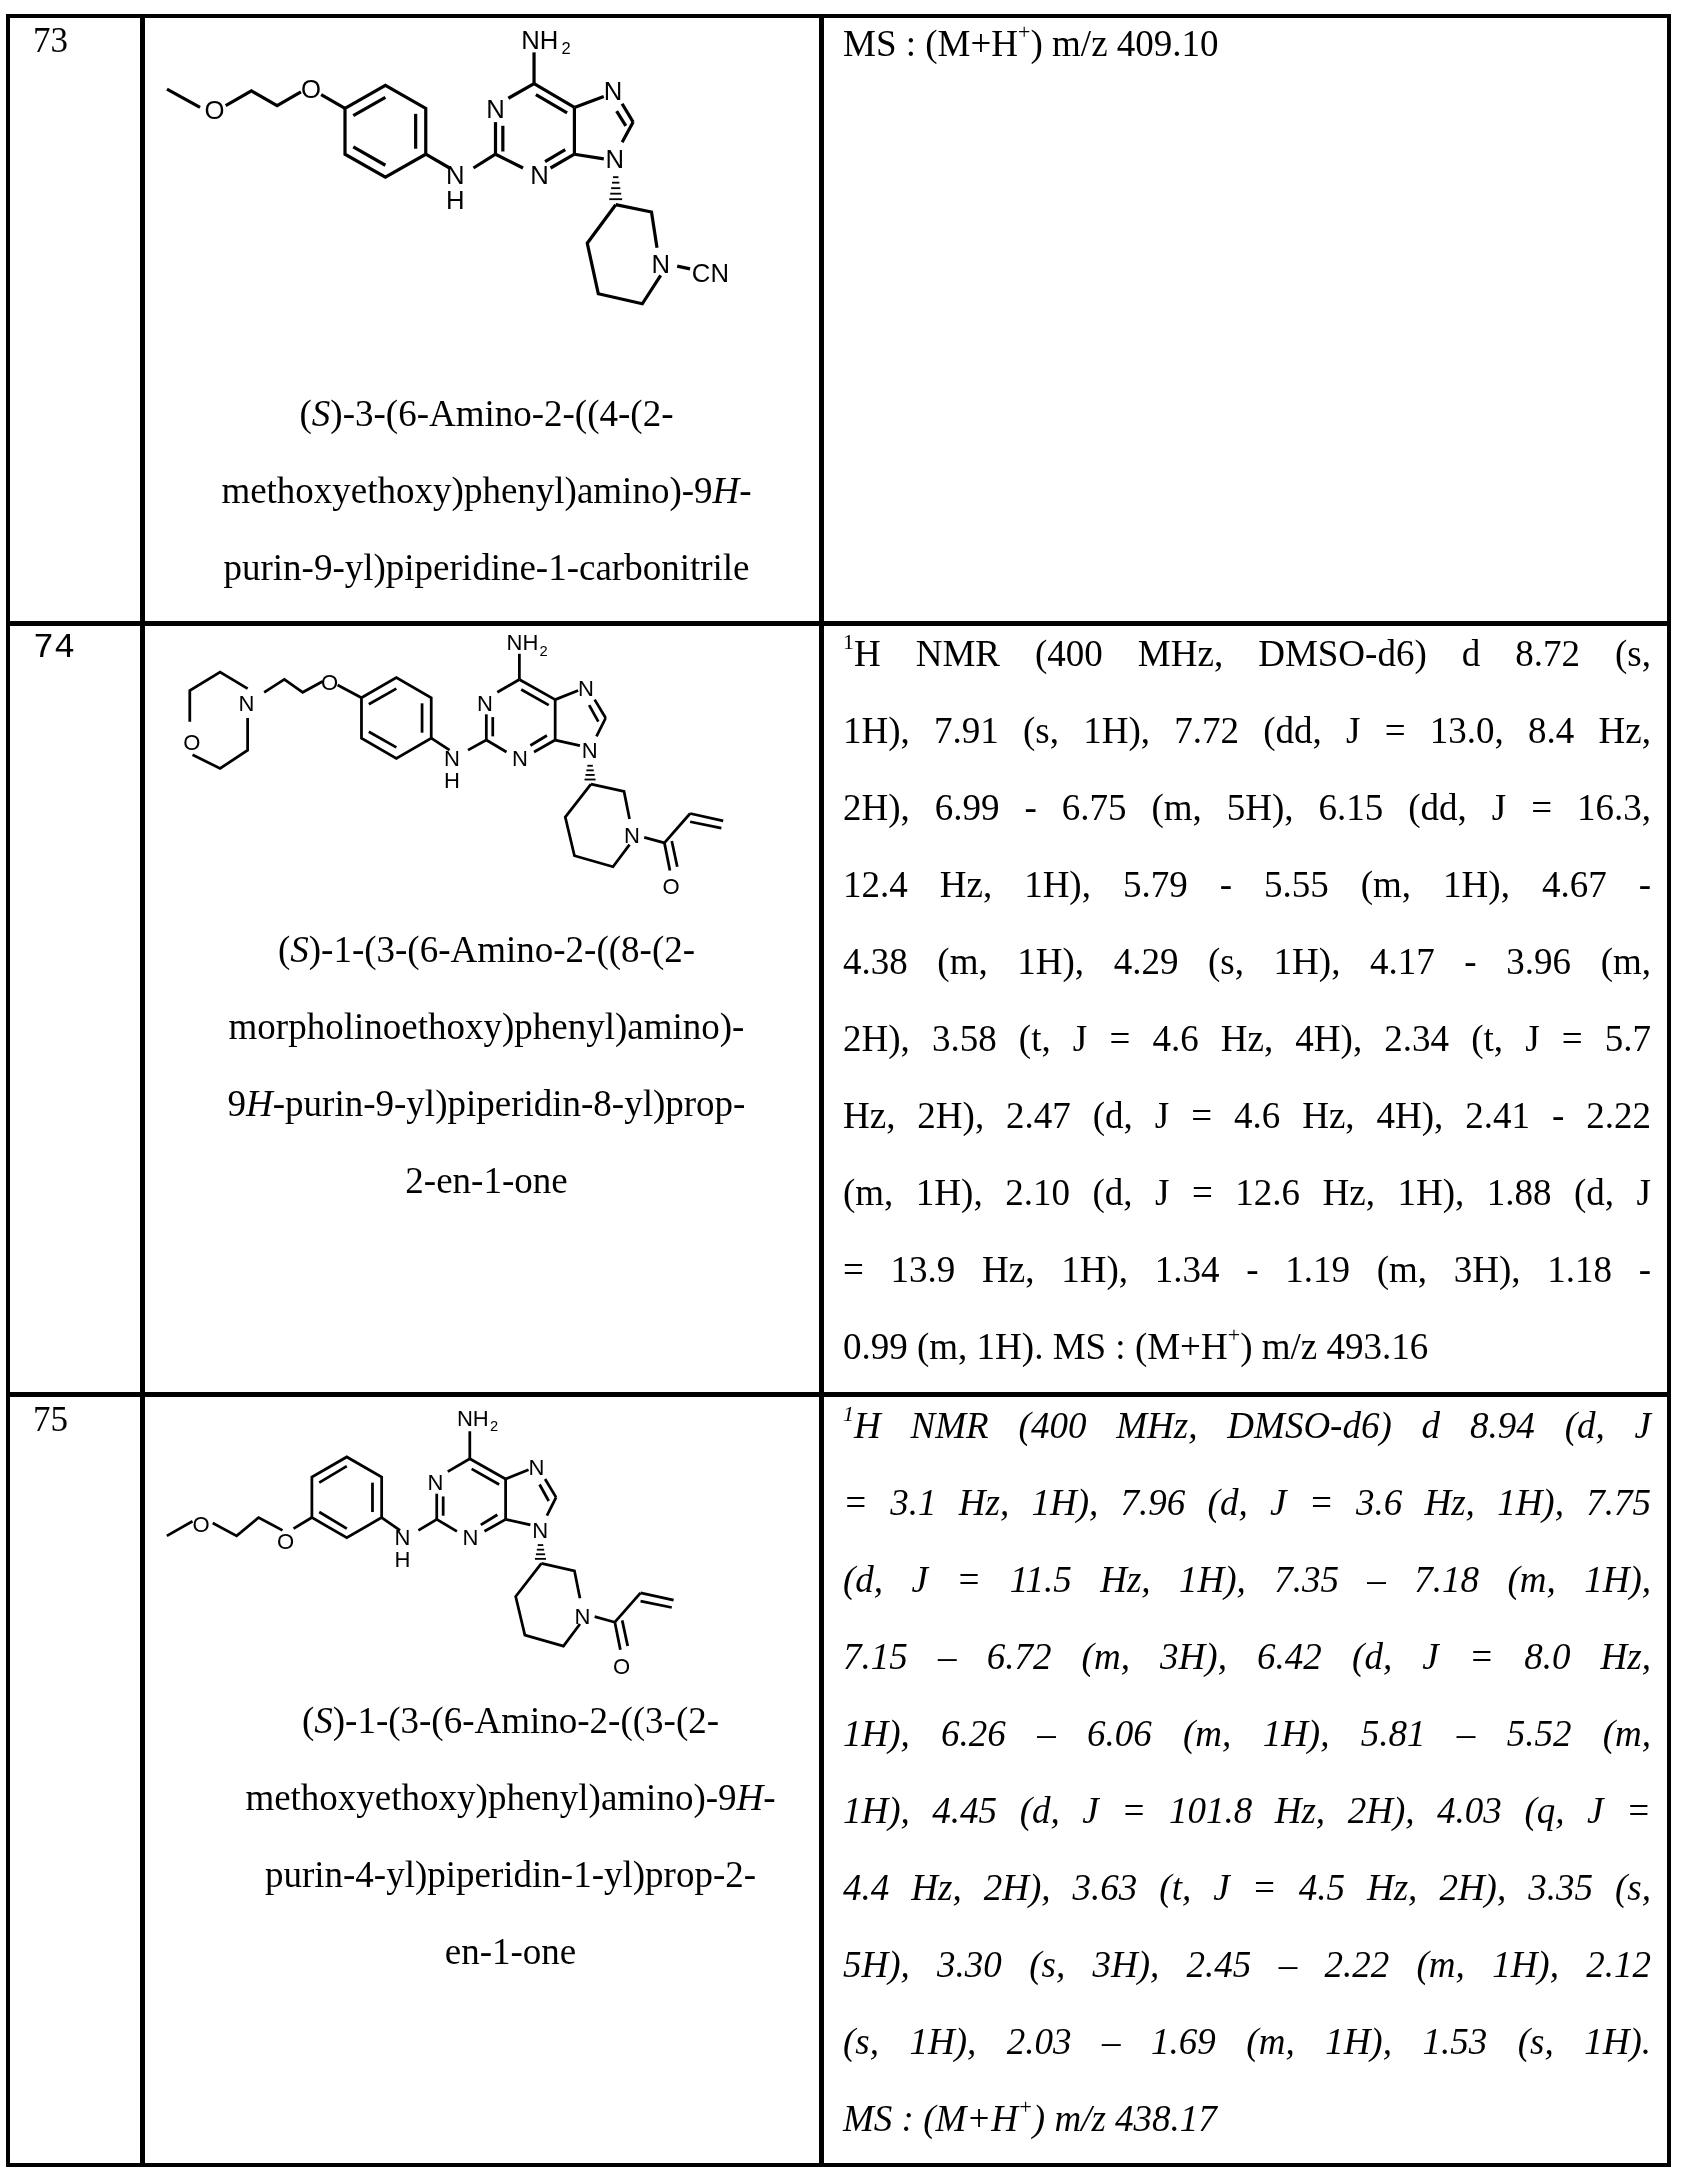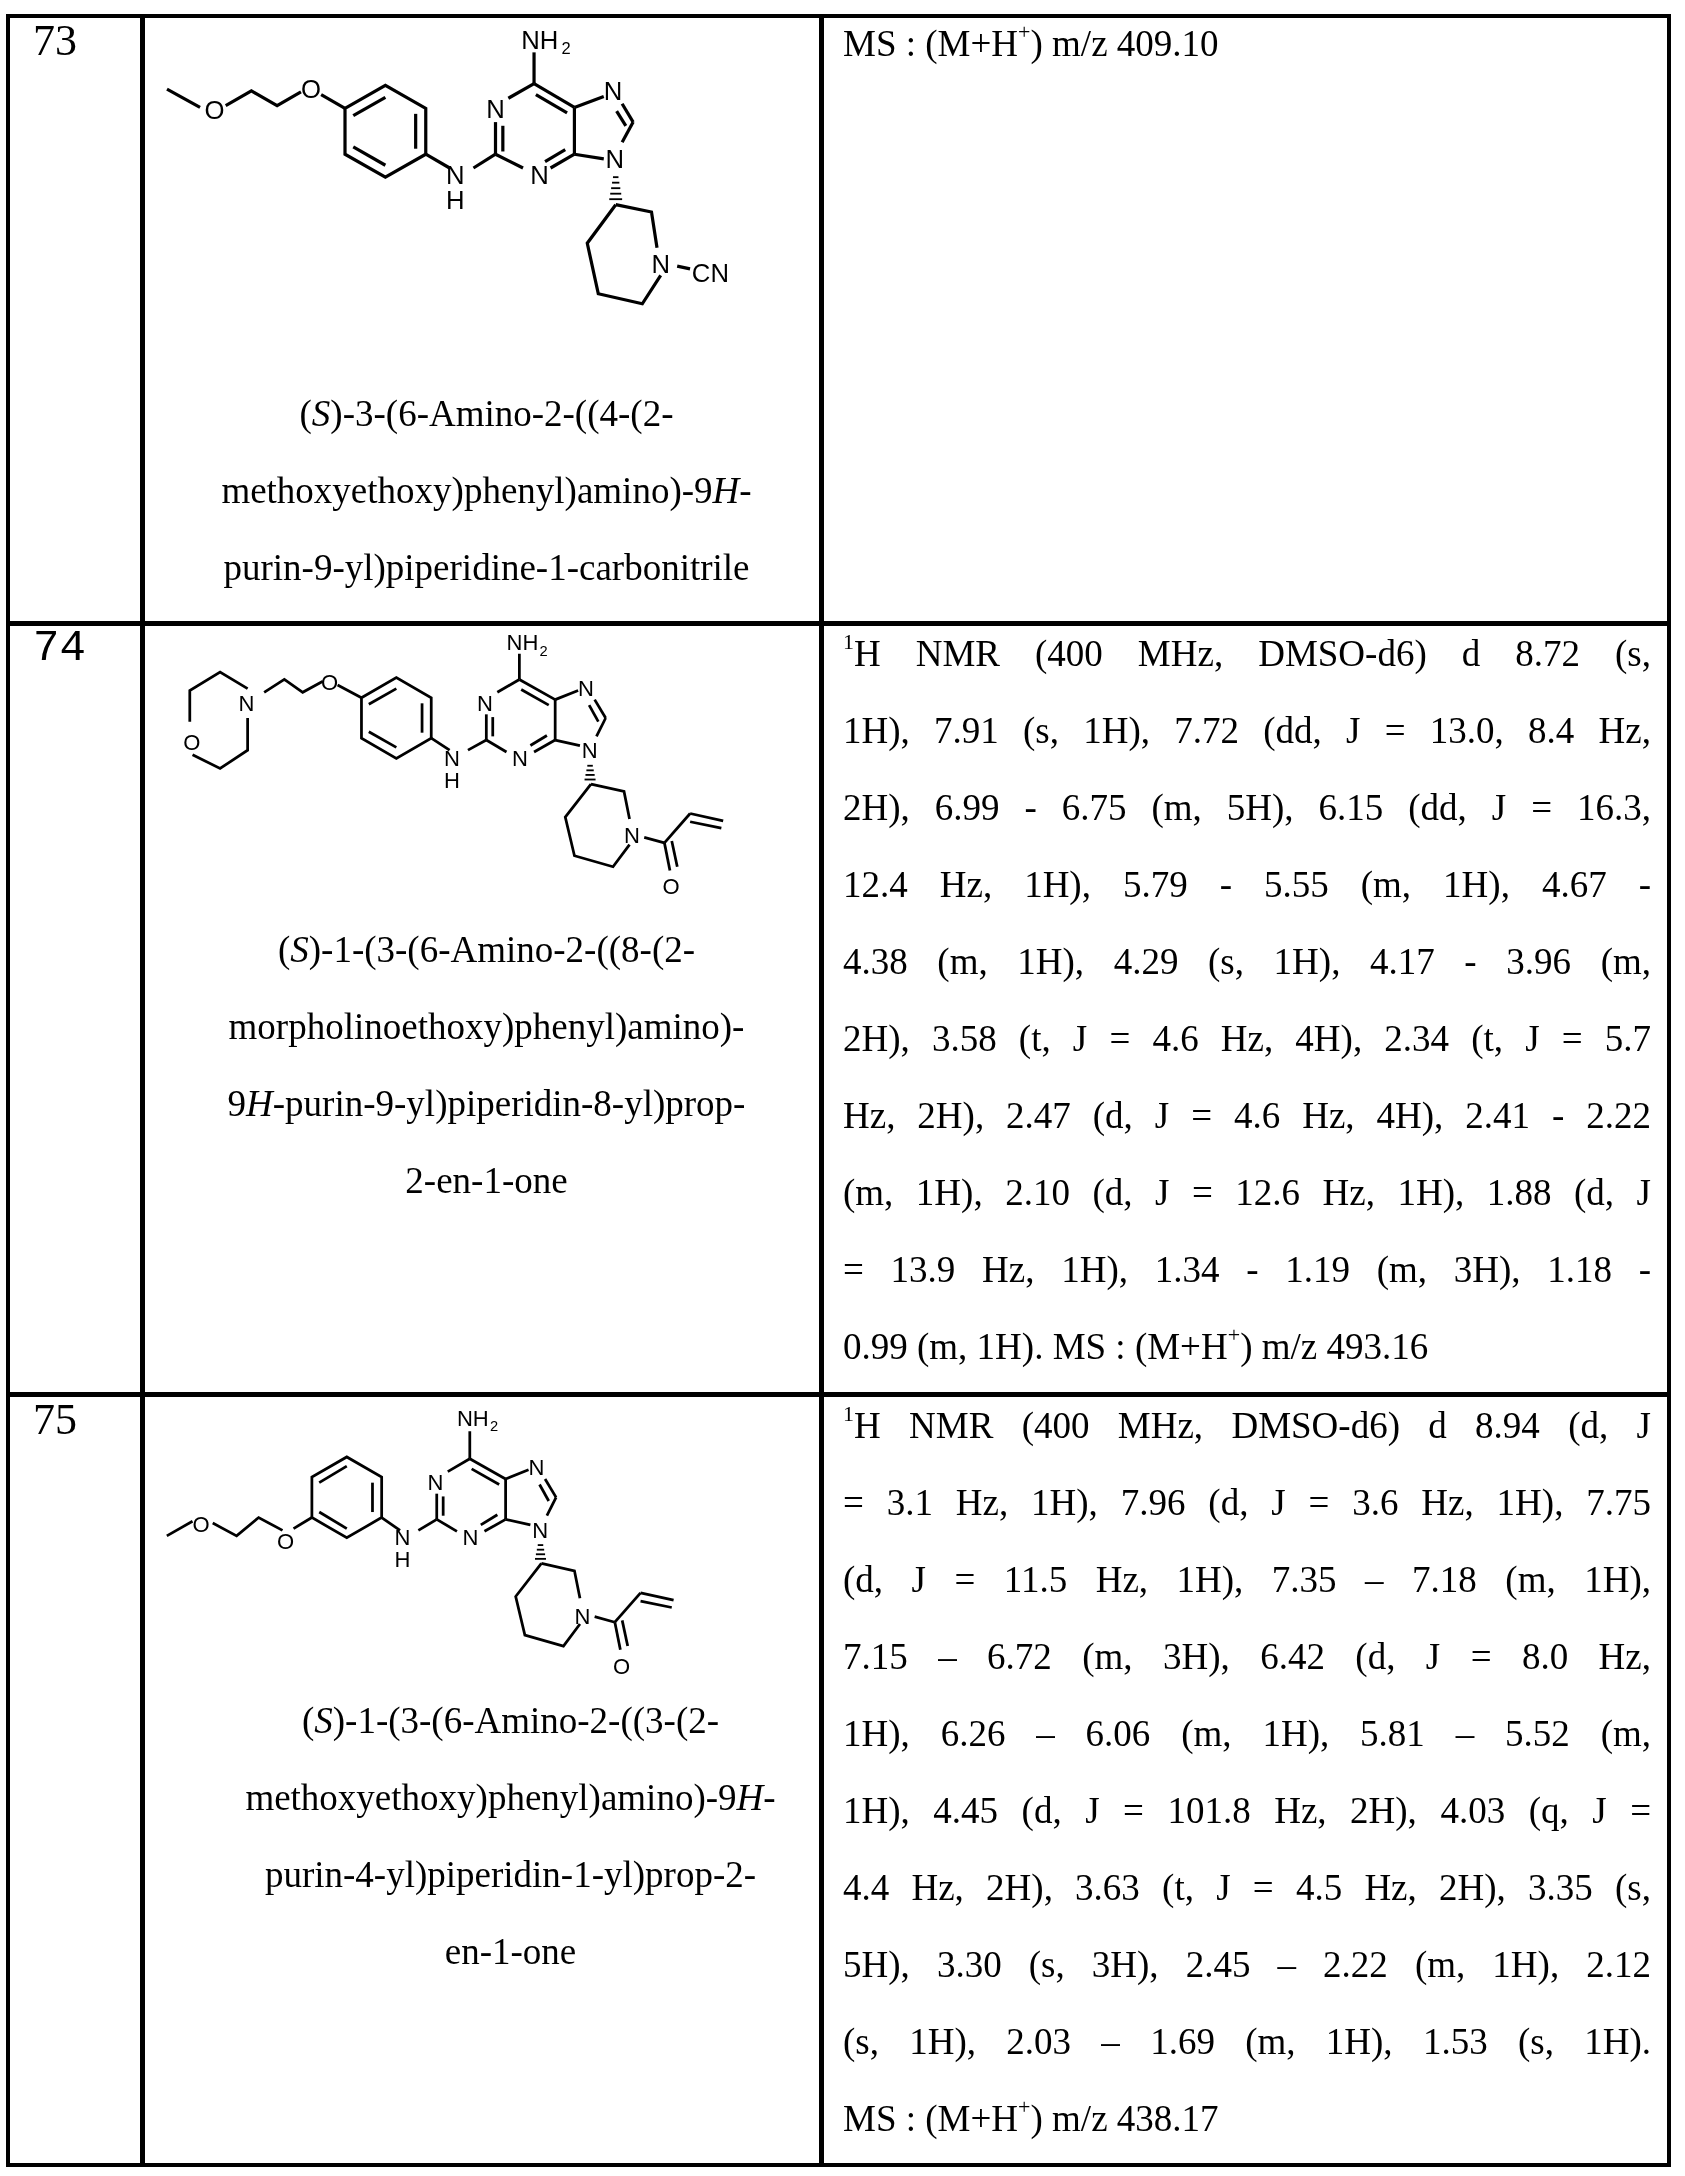--- a/index.html
+++ b/index.html
@@ -2,21 +2,21 @@
 <html style="font-size:14.7px"><head>
 <meta charset="utf-8">
 <style>
   html, body { margin: 0; padding: 0; background: #ffffff; }
   body { width: 1685px; height: 2176px; position: relative; overflow: hidden;
          font-family: "Liberation Serif", "DejaVu Serif", serif; color: #000; }
   .tbl { position: absolute; left: 6.4px; top: 13.8px; width: 1665px; height: 2153px;
          border: 4.6px solid #000; box-sizing: border-box; }
   .vline { position: absolute; top: 13.8px; width: 4.6px; height: 2153px; background: #000; }
   .hline { position: absolute; left: 6.4px; width: 1665px; height: 4.6px; background: #000; }
-  .cell-num { position: absolute; font-size: 44px; line-height: 37px; }
+  .cell-num { position: absolute; font-size: 35px; line-height: 37px; }
   .struct { position: absolute; }
   .struct svg text { font-family: "Liberation Sans", "DejaVu Sans", sans-serif; }
   .name { position: absolute; left: 165px; width: 643px; font-size: 37px; line-height: 77px; }
   .name .ln { display: block; white-space: nowrap; text-align: center; }
   .data { position: absolute; left: 843px; width: 808px; font-size: 37px; line-height: 77px;
           text-align: justify; }
   .data .ln { display: block; white-space: nowrap; text-align-last: justify; }
   .data .ln.last { text-align-last: left; }
   sup { font-size: 22px; line-height: 0; position: relative; top: -3.7px; }
 </style>
@@ -256,21 +256,21 @@
   </svg>
 </div>
 
 <div class="name" style="top:1682px;margin-left:24px;">
   <span class="ln"><span>(</span><i>S</i><span>)-1-(3-(6-Amino-2-((3-(2-</span></span>
   <span class="ln"><span>methoxyethoxy)phenyl)amino)-9</span><i>H</i><span>-</span></span>
   <span class="ln"><span>purin-4-yl)piperidin-1-yl)prop-2-</span></span>
   <span class="ln"><span>en-1-one</span></span>
 </div>
 
-<div class="data" style="top:1387px;">
+<div class="data" style="top:1387px;font-style:italic;">
   <span class="ln"><sup>1</sup><span>H NMR (400 MHz, DMSO-d6) d 8.94 (d, J</span></span>
   <span class="ln">= 3.1 Hz, 1H), 7.96 (d, J = 3.6 Hz, 1H), 7.75</span>
   <span class="ln">(d, J = 11.5 Hz, 1H), 7.35 – 7.18 (m, 1H),</span>
   <span class="ln">7.15 – 6.72 (m, 3H), 6.42 (d, J = 8.0 Hz,</span>
   <span class="ln">1H), 6.26 – 6.06 (m, 1H), 5.81 – 5.52 (m,</span>
   <span class="ln">1H), 4.45 (d, J = 101.8 Hz, 2H), 4.03 (q, J =</span>
   <span class="ln">4.4 Hz, 2H), 3.63 (t, J = 4.5 Hz, 2H), 3.35 (s,</span>
   <span class="ln">5H), 3.30 (s, 3H), 2.45 – 2.22 (m, 1H), 2.12</span>
   <span class="ln">(s, 1H), 2.03 – 1.69 (m, 1H), 1.53 (s, 1H).</span>
   <span class="ln last"><span>MS : (M+H</span><sup>+</sup><span>) m/z 438.17</span></span>

